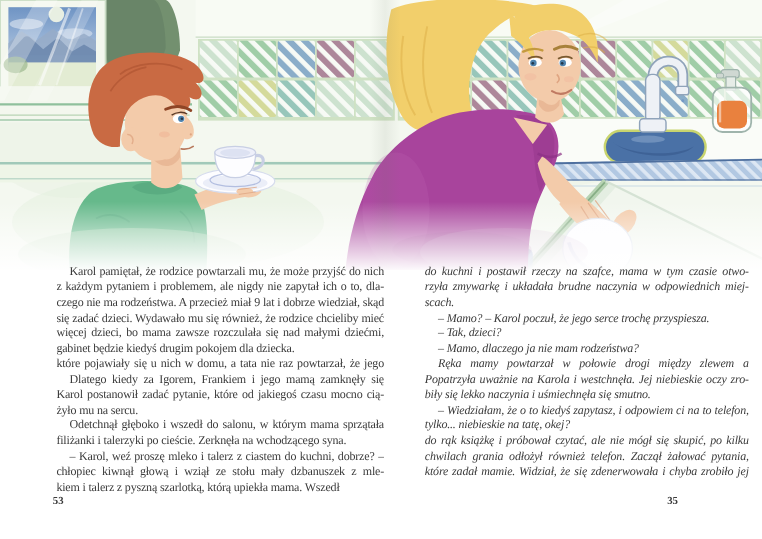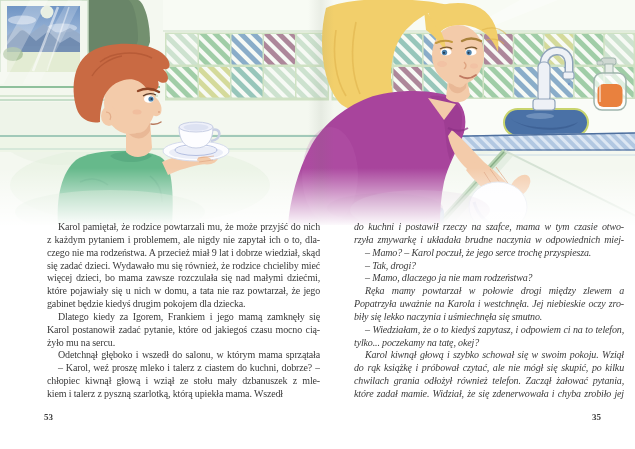--- a/index.html
+++ b/index.html
@@ -8,21 +8,21 @@
   .illu{position:absolute;left:0;top:0;width:635px;height:225px;display:block;}
   .page-text{position:absolute;top:221px;font-size:10px;line-height:12.85px;color:var(--text,#3b3b3b);
              letter-spacing:-0.15px;}
   .page-text.left{left:47px;width:273px;}
   .page-text.right{left:354px;width:270px;font-style:italic;}
   .line{height:12.85px;overflow:hidden;white-space:normal;}
   .line.j{text-align:justify;text-align-last:justify;}
   .line.i{text-indent:11px;}
   .pagenum{position:absolute;top:412px;font-size:9px;font-weight:bold;color:var(--text,#3b3b3b);}
   .pagenum.left{left:44px;}
-  .pagenum.right{left:592px;}
+  .pagenum.right{left:556px;}
 </style>
 </head>
 <body>
 
 <div class="spread">
 
   <svg class="illu" viewBox="0 0 635 225" xmlns="http://www.w3.org/2000/svg">
     <defs>
       <linearGradient id="skyGrad" x1="0" y1="0" x2="0" y2="1">
         <stop offset="0" stop-color="var(--sky_top)"></stop>
@@ -277,42 +277,43 @@
 
     <rect x="0" y="168" width="635" height="57" fill="url(#fadeGrad)"></rect>
   </svg>
 
   <div class="page-text left" id="left-lines">
       <div class="line j i">Karol pamiętał, że rodzice powtarzali mu, że może przyjść do nich</div>
       <div class="line j">z każdym pytaniem i problemem, ale nigdy nie zapytał ich o to, dla-</div>
       <div class="line j">czego nie ma rodzeństwa. A przecież miał 9 lat i dobrze wiedział, skąd</div>
       <div class="line j">się zadać dzieci. Wydawało mu się również, że rodzice chcieliby mieć</div>
       <div class="line j">więcej dzieci, bo mama zawsze rozczulała się nad małymi dziećmi,</div>
+      <div class="line">gabinet będzie kiedyś drugim pokojem dla dziecka.</div>
       <div class="line j">które pojawiały się u nich w domu, a tata nie raz powtarzał, że jego</div>
-      <div class="line">gabinet będzie kiedyś drugim pokojem dla dziecka.</div>
       <div class="line j i">Dlatego kiedy za Igorem, Frankiem i jego mamą zamknęły się drzwi,</div>
       <div class="line j">Karol postanowił zadać pytanie, które od jakiegoś czasu mocno cią-</div>
       <div class="line">żyło mu na sercu.</div>
       <div class="line j i">Odetchnął głęboko i wszedł do salonu, w którym mama sprzątała</div>
+      <div class="line">filiżanki i talerzyki po cieście. Zerknęła na wchodzącego syna.</div>
       <div class="line j i">– Karol, weź proszę mleko i talerz z ciastem do kuchni, dobrze? –</div>
       <div class="line j">chłopiec kiwnął głową i wziął ze stołu mały dzbanuszek z mle-</div>
       <div class="line">kiem i talerz z pyszną szarlotką, którą upiekła mama. Wszedł</div>
     </div>
   <div class="page-text right" id="right-lines">
       <div class="line j">do kuchni i postawił rzeczy na szafce, mama w tym czasie otwo-</div>
       <div class="line j">rzyła zmywarkę i układała brudne naczynia w odpowiednich miej-</div>
+      <div class="line">scach.</div>
       <div class="line i">– Mamo? – Karol poczuł, że jego serce trochę przyspiesza.</div>
-      <div class="line i">– Tak, drogi?</div>
+      <div class="line i">– Tak, dzieci?</div>
       <div class="line i">– Mamo, dlaczego ja nie mam rodzeństwa?</div>
       <div class="line j i">Ręka mamy powtarzał w połowie drogi między zlewem a zmywarką.</div>
       <div class="line j">Popatrzyła uważnie na Karola i westchnęła. Jej niebieskie oczy zro-</div>
       <div class="line">biły się lekko naczynia i uśmiechnęła się smutno.</div>
       <div class="line j i">– Wiedziałam, że o to kiedyś zapytasz, i odpowiem ci na to telefon,</div>
-      <div class="line">tylko... poczekamy na tatę, okej?</div>
-      <div class="line j i">Karol kiwnął głową i szybko schował się w swoim pokoju. Wziął</div>
+      <div class="line">tylko... niebieskie na tatę, okej?</div>
       <div class="line j">do rąk książkę i próbował czytać, ale nie mógł się skupić, po kilku</div>
       <div class="line j">chwilach grania odłożył również telefon. Zaczął żałować pytania,</div>
       <div class="line j">które zadał mamie. Widział, że się zdenerwowała i chyba zrobiło jej</div>
     </div>
 
   <div class="pagenum left">53</div>
   <div class="pagenum right">35</div>
 </div>
 
 </body></html>

